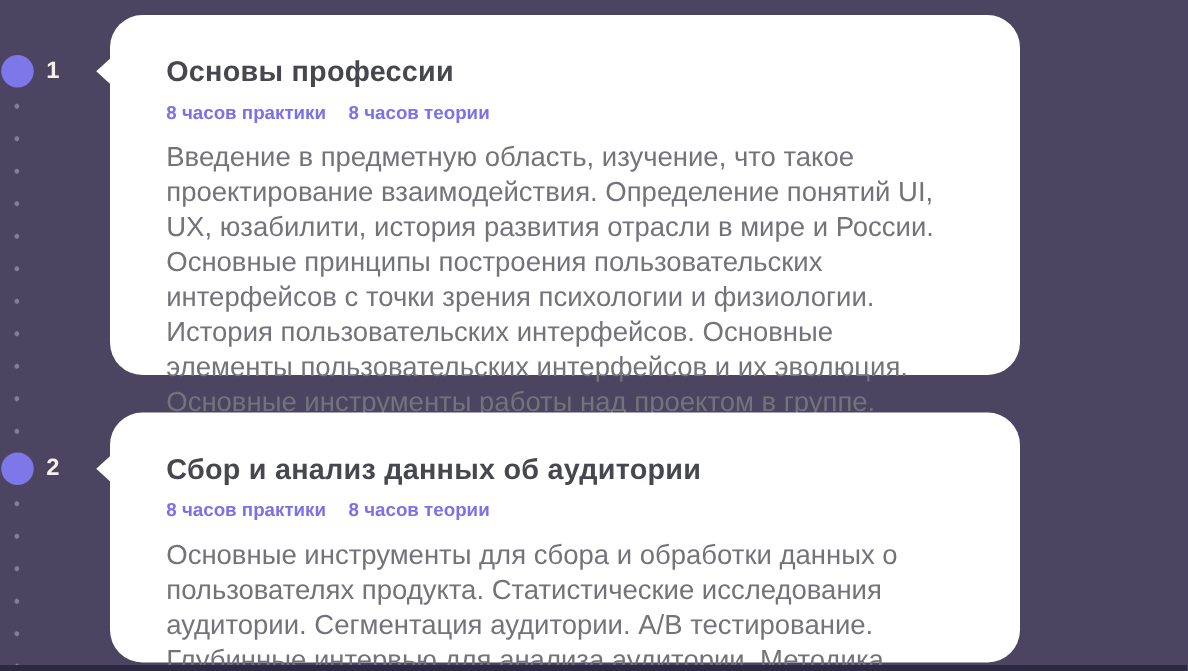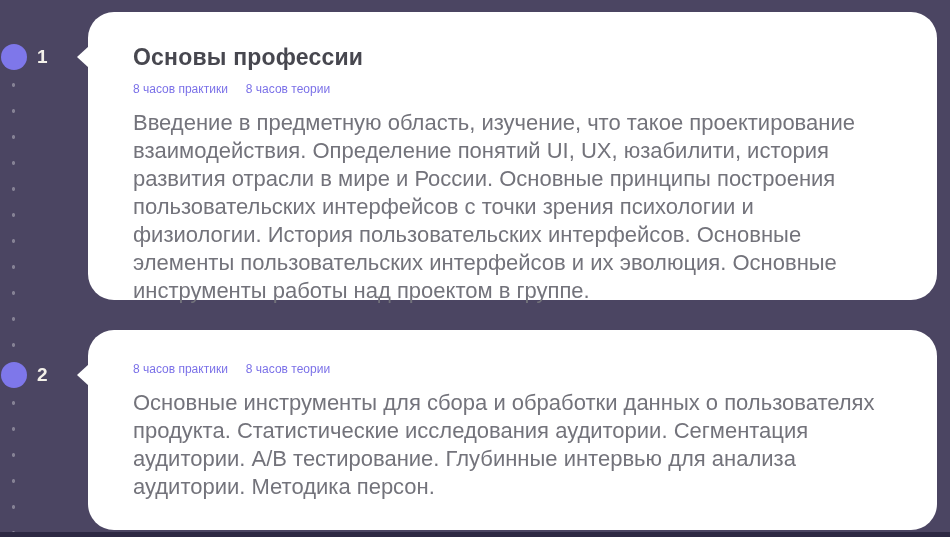--- a/index.html
+++ b/index.html
@@ -51,21 +51,21 @@
   .marker .num {
     color: #f4f1ea;
     font-weight: bold;
     font-size: 19px;
   }
 
   
   .card {
     position: absolute;
     left: 88px;
-    width: 849px;
+    width: 728px;
     background: var(--card-bg);
     border-radius: 26px;
     padding: 32px 50px 0 45px;
   }
   .card.c1 { top: 12px;  height: 288px; }
   .card.c2 { top: 330px; height: 200px; }
   .card .arrow {
     position: absolute;
     left: -11px;
     top: 34px;
@@ -80,22 +80,22 @@
     color: var(--title);
     letter-spacing: 0.2px;
     margin-bottom: 11px;
   }
   .hours-row {
     display: flex;
     gap: 18px;
     margin-bottom: 13px;
   }
   .hours-row a {
-    font-size: 12px;
-    font-weight: normal;
+    font-size: 15px;
+    font-weight: bold;
     color: var(--link);
     text-decoration: none;
     cursor: pointer;
   }
   .card p {
     font-size: 22px;
     line-height: 28px;
     color: var(--body-text);
     max-width: 795px;
   }
@@ -128,20 +128,21 @@
   <h2>Основы профессии</h2>
   <div class="hours-row">
     <a>8 часов практики</a>
     <a>8 часов теории</a>
   </div>
   <p>Введение в предметную область, изучение, что такое проектирование взаимодействия. Определение понятий UI, UX, юзабилити, история развития отрасли в мире и России. Основные принципы построения пользовательских интерфейсов с точки зрения психологии и физиологии. История пользовательских интерфейсов. Основные элементы пользовательских интерфейсов и их эволюция. Основные инструменты работы над проектом в группе.</p>
 </section>
 
 <section class="card c2">
   <span class="arrow"></span>
+  <h2>Сбор и анализ данных об аудитории</h2>
   <div class="hours-row">
     <a>8 часов практики</a>
     <a>8 часов теории</a>
   </div>
   <p>Основные инструменты для сбора и обработки данных о пользователях продукта. Статистические исследования аудитории. Сегментация аудитории. A/B тестирование. Глубинные интервью для анализа аудитории. Методика персон.</p>
 </section>
 
 <div class="footer-strip"></div>
 
 </body></html>

